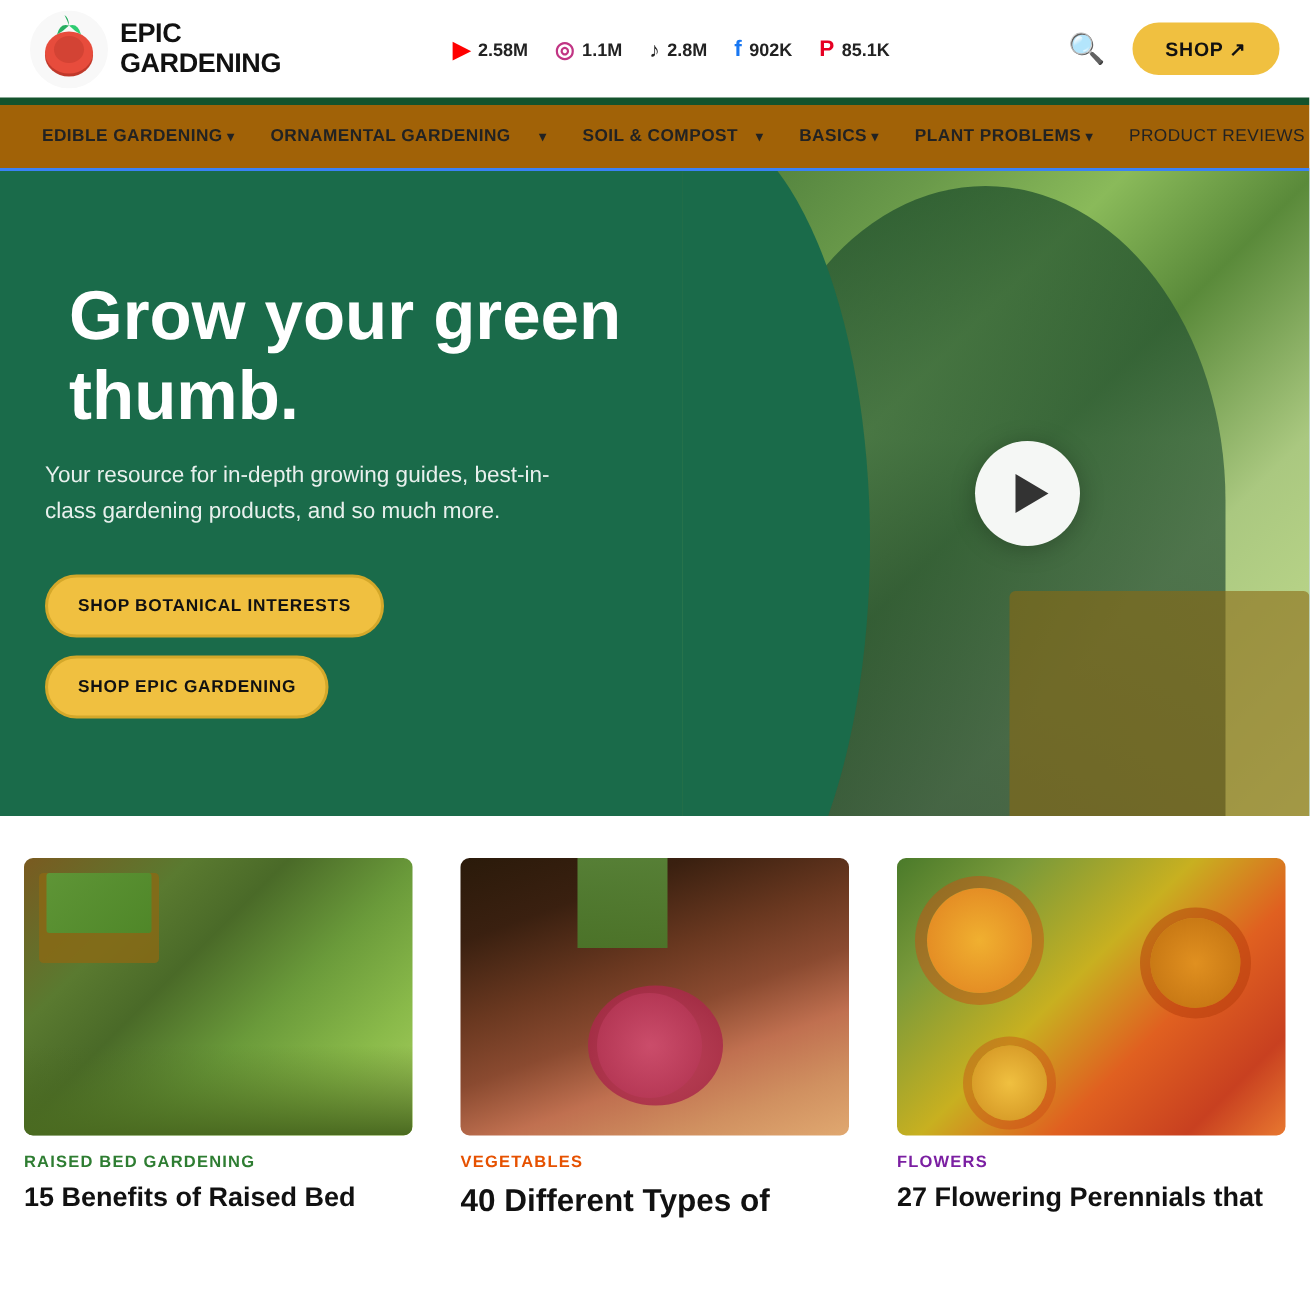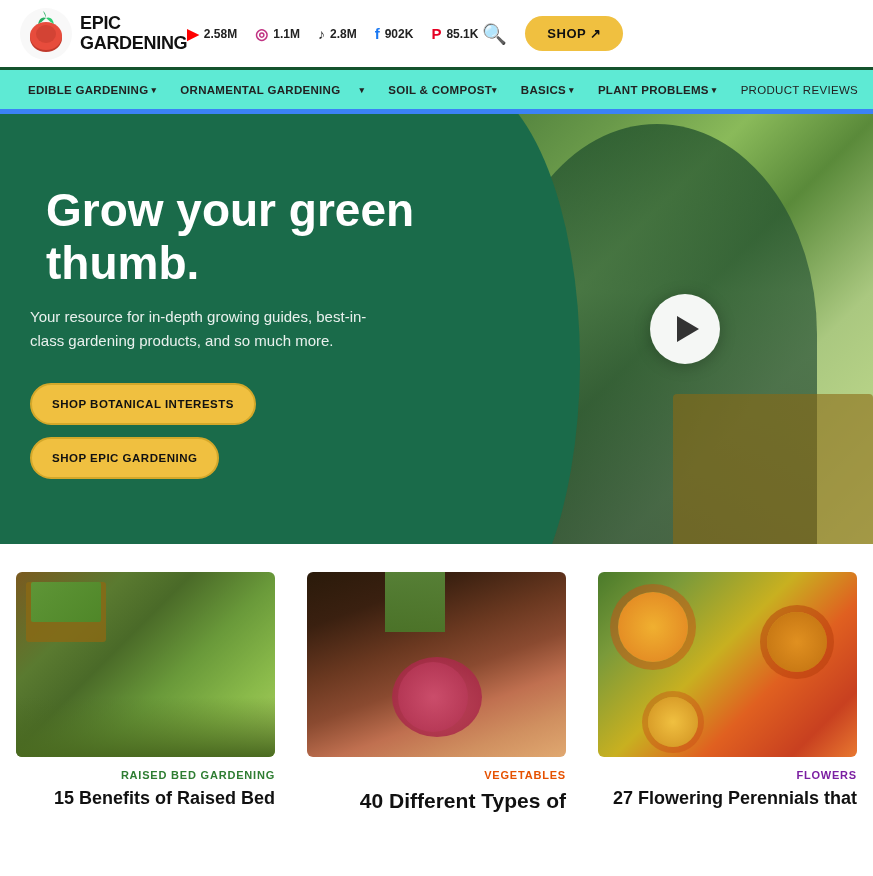--- a/index.html
+++ b/index.html
@@ -1,21 +1,21 @@
 <!DOCTYPE html>
 <html><head>
   <meta charset="utf-8">
   <style>
     * { margin: 0; padding: 0; box-sizing: border-box; }
     body { font-family: -apple-system, BlinkMacSystemFont, 'Segoe UI', Arial, sans-serif; width: 873px; overflow-x: hidden; background: #fff; }
   </style>
 </head>
 <body>
 
-<header style="display:flex;align-items:center;justify-content:flex-start;padding:8px 20px;border-bottom:3px solid #14532d;height:70px;">
+<header style="display:flex;align-items:center;justify-content:space-between;padding:8px 20px;border-bottom:5px solid #14532d;height:70px;">
   <div style="display:flex;align-items:center;gap:8px;cursor:pointer;">
 
     <svg width="52" height="52" viewBox="0 0 52 52">
       <circle cx="26" cy="26" r="26" fill="#f8f8f8"></circle>
       <ellipse cx="26" cy="30" rx="16" ry="14" fill="#c0392b"></ellipse>
       <ellipse cx="26" cy="28" rx="16" ry="14" fill="#e74c3c"></ellipse>
       <ellipse cx="26" cy="26" rx="10" ry="9" fill="#c0392b" opacity="0.5"></ellipse>
 
       <path d="M18 16 Q20 8 26 10 Q22 14 18 16Z" fill="#27ae60"></path>
       <path d="M34 16 Q32 8 26 10 Q30 14 34 16Z" fill="#2ecc71"></path>
@@ -46,30 +46,30 @@
       <span>85.1K</span>
     </a>
   </div>
 
   <div style="display:flex;align-items:center;gap:14px;">
     <button style="background:none;border:none;cursor:pointer;font-size:20px;color:#333;padding:4px;">🔍</button>
     <button style="background:#f0c040;border:none;border-radius:30px;padding:10px 22px;font-size:13px;font-weight:800;cursor:pointer;letter-spacing:0.5px;color:#111;">SHOP ↗</button>
   </div>
 </header>
 
-<nav style="display:flex;align-items:center;padding:0 16px;border-bottom:5px solid #3b82f6;height:44px;background:#5eead4;overflow:hidden;">
+<nav style="display:flex;align-items:center;padding:0 16px;border-bottom:2px solid #3b82f6;height:44px;background:#a16207;overflow:hidden;">
   <div style="padding:0 12px;font-size:11.5px;font-weight:700;color:#222;cursor:pointer;text-transform:uppercase;letter-spacing:0.3px;display:flex;align-items:center;gap:3px;height:100%;white-space:nowrap;">
     <span>EDIBLE GARDENING</span>
       <span style="font-size:9px;">▾</span>
   </div>
   <div style="padding:0 12px;font-size:11.5px;font-weight:700;color:#222;cursor:pointer;text-transform:uppercase;letter-spacing:0.3px;display:flex;align-items:center;gap:19px;height:100%;white-space:nowrap;">
     <span>ORNAMENTAL GARDENING</span>
       <span style="font-size:9px;">▾</span>
   </div>
-  <div style="padding:0 12px;font-size:11.5px;font-weight:700;color:#222;cursor:pointer;text-transform:uppercase;letter-spacing:0.3px;display:flex;align-items:center;gap:0;height:100%;white-space:nowrap;">
+  <div style="padding:0 12px;font-size:11.5px;font-weight:700;color:#222;cursor:pointer;text-transform:uppercase;letter-spacing:0.3px;display:flex;align-items:center;gap:12px;height:100%;white-space:nowrap;">
     <span>SOIL &amp; COMPOST</span>
       <span style="font-size:9px;">▾</span>
   </div>
   <div style="padding:0 12px;font-size:11.5px;font-weight:700;color:#222;cursor:pointer;text-transform:uppercase;letter-spacing:0.3px;display:flex;align-items:center;gap:3px;height:100%;white-space:nowrap;">
     <span>BASICS</span>
       <span style="font-size:9px;">▾</span>
   </div>
   <div style="padding:0 12px;font-size:11.5px;font-weight:700;color:#222;cursor:pointer;text-transform:uppercase;letter-spacing:0.3px;display:flex;align-items:center;gap:3px;height:100%;white-space:nowrap;">
     <span>PLANT PROBLEMS</span>
       <span style="font-size:9px;">▾</span>
@@ -99,21 +99,21 @@
     <div style="position:absolute;bottom:0;right:0;width:200px;height:150px;background:#8B6914;opacity:0.6;border-radius:4px 4px 0 0;"></div>
 
     <div style="position:absolute;left:-2px;top:-10px;width:140px;height:120%;background:#1a6b4a;clip-path:ellipse(120px 55% at 5% 50%);"></div>
 
     <div style="position:absolute;top:50%;left:50%;transform:translate(-20%,-50%);width:70px;height:70px;background:rgba(255,255,255,0.95);border-radius:50%;display:flex;align-items:center;justify-content:center;cursor:pointer;box-shadow:0 2px 16px rgba(0,0,0,0.25);z-index:5;">
       <div style="width:0;height:0;border-top:13px solid transparent;border-bottom:13px solid transparent;border-left:22px solid #333;margin-left:5px;"></div>
     </div>
   </div>
 </section>
 
-<section style="display:flex;gap:12px;padding:28px 16px 20px;background:#fff;text-align:right;">
+<section style="display:flex;gap:12px;padding:28px 16px 20px;background:#fff;">
 
   <article style="flex:1;padding:0 10px 0 0;">
     <div style="width:100%;height:185px;border-radius:6px;margin-bottom:12px;background:linear-gradient(135deg, #7a5a20 0%, #5a7a30 25%, #4a6a28 40%, #6a9a3a 60%, #8aba4a 80%, #aad060 100%);cursor:pointer;overflow:hidden;position:relative;">
       <div style="position:absolute;bottom:0;left:0;right:0;height:60px;background:linear-gradient(180deg,transparent,#4a6a20);"></div>
       <div style="position:absolute;top:10px;left:10px;width:80px;height:60px;background:#8B6914;border-radius:3px;opacity:0.8;"></div>
       <div style="position:absolute;top:10px;left:15px;width:70px;height:40px;background:linear-gradient(135deg,#5a9a3a,#4a8a2a);border-radius:2px;opacity:0.9;"></div>
     </div>
     <div style="font-size:11px;font-weight:700;color:#2e7d32;text-transform:uppercase;letter-spacing:0.8px;margin-bottom:6px;">RAISED BED GARDENING</div>
     <h3 style="font-size:18px;font-weight:700;color:#111;line-height:1.3;cursor:pointer;">15 Benefits of Raised Bed</h3>
   </article>

